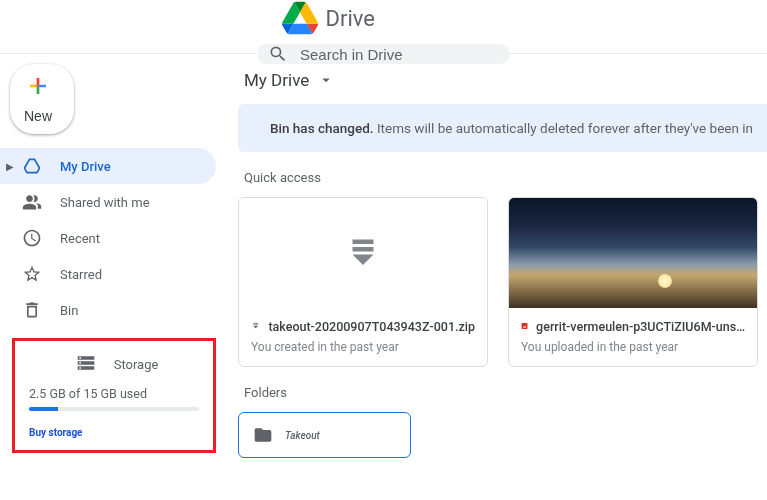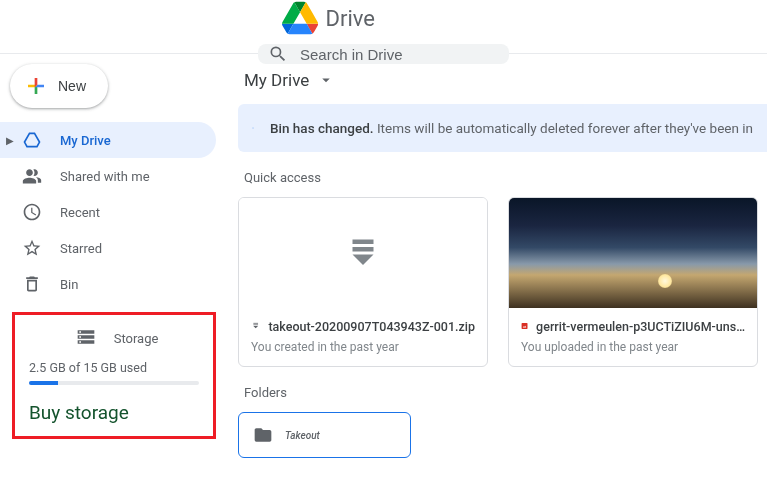--- a/index.html
+++ b/index.html
@@ -13,38 +13,38 @@
     .search-bar { flex: 1; display: flex; align-items: center; background: #f1f3f4; border-radius: 8px; height: 44px; padding: 0 10px; gap: 12px; margin-right: 0; }
     .search-bar input { border: none; background: transparent; font-size: 15px; flex: 1; outline: none; color: #5f6368; }
     .search-bar input::placeholder { color: #5f6368; }
     
     
     .body { display: flex; height: calc(500px - 54px); }
     .sidebar { width: 228px; padding-top: 10px; }
     .main { flex: 1; padding: 16px 0 0 10px; overflow: hidden; }
     
     
-    .new-btn { margin-left: 10px; display: inline-flex; align-items: center; gap: 10px; background: #fff; border: none; border-radius: 24px; box-shadow: 0 1px 2px rgba(60,64,67,.3), 0 1px 3px 1px rgba(60,64,67,.15); padding: 10px 22px 10px 14px; cursor: pointer; font-size: 14px; color: #3c4043; }
+    .new-btn { margin-left: 10px; display: inline-flex; align-items: center; gap: 10px; background: #fff; border: none; border-radius: 24px; box-shadow: 0 1px 2px rgba(60,64,67,.3), 0 1px 3px 1px rgba(60,64,67,.15); padding: 10px 22px 10px 14px; cursor: pointer; font-size: 14px; color: #3c4043; flex-direction: column; }
     
     
     .nav { margin-top: 14px; padding-right: 12px; }
     .nav-item { display: flex; align-items: center; gap: 18px; padding: 6px 0 6px 22px; border-top-right-radius: 20px; border-bottom-right-radius: 20px; cursor: pointer; color: #5f6368; font-size: 13px; height: 36px; }
     .nav-item.active { background: #e8f0fe; color: #1967d2; font-weight: 500; }
     .nav-item .nav-icon { width: 20px; display: flex; justify-content: center; align-items: center; }
     .nav-item.active .nav-text { color: #1967d2; }
     .caret { position: absolute; left: 6px; color: #5f6368; font-size: 10px; }
     .nav-item.first { position: relative; }
     
     
     .storage-box { margin: 10px 12px 0 12px; border: 3px solid #ee1c25; padding: 8px 8px 12px 8px; }
     .storage-row { display: flex; align-items: center; gap: 18px; padding: 4px 0 10px 6px; color: #5f6368; font-size: 13px; justify-content: center; }
     .storage-used { font-size: 12.5px; color: #5f6368; padding-left: 6px; }
     .storage-bar { margin: 6px 6px 0 6px; height: 4px; background: #e8eaed; border-radius: 2px; position: relative; overflow: hidden; }
     .storage-fill { position: absolute; left: 0; top: 0; bottom: 0; width: 17%; background: #1a73e8; }
-    .buy-storage { color: #14532d; font-size: 19px; font-weight: 400; padding: 16px 0 0 6px; cursor: pointer; }
+    .buy-storage { color: #1d4ed8; font-size: 10px; font-weight: 700; padding: 16px 0 0 6px; cursor: pointer; }
     
     
     .breadcrumb { display: flex; align-items: center; gap: 8px; font-size: 17px; color: #3c4043; padding-left: 6px; }
     .breadcrumb svg { width: 18px; height: 18px; fill: #5f6368; }
     
     .banner { margin-top: 14px; background: #e8f0fe; border-radius: 6px 0 0 6px; padding: 14px 14px; display: flex; align-items: center; gap: 16px; font-size: 13.5px; color: #3c4043; overflow: hidden; white-space: nowrap; }
     .banner-title { font-weight: 500; }
     .banner-sub { color: #5f6368; }
     
     .section-label { font-size: 13px; color: #5f6368; margin: 18px 0 12px 6px; }

